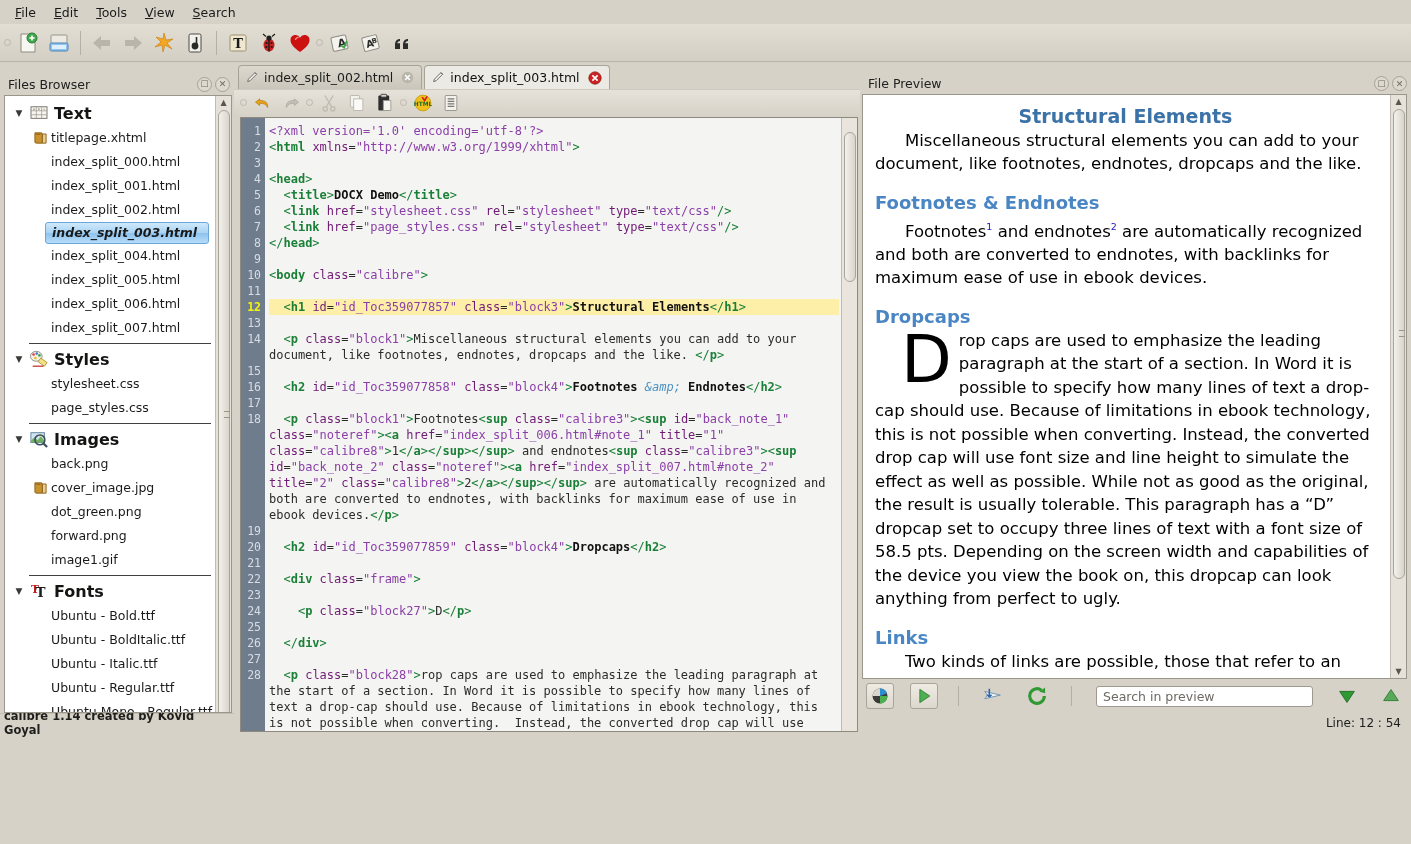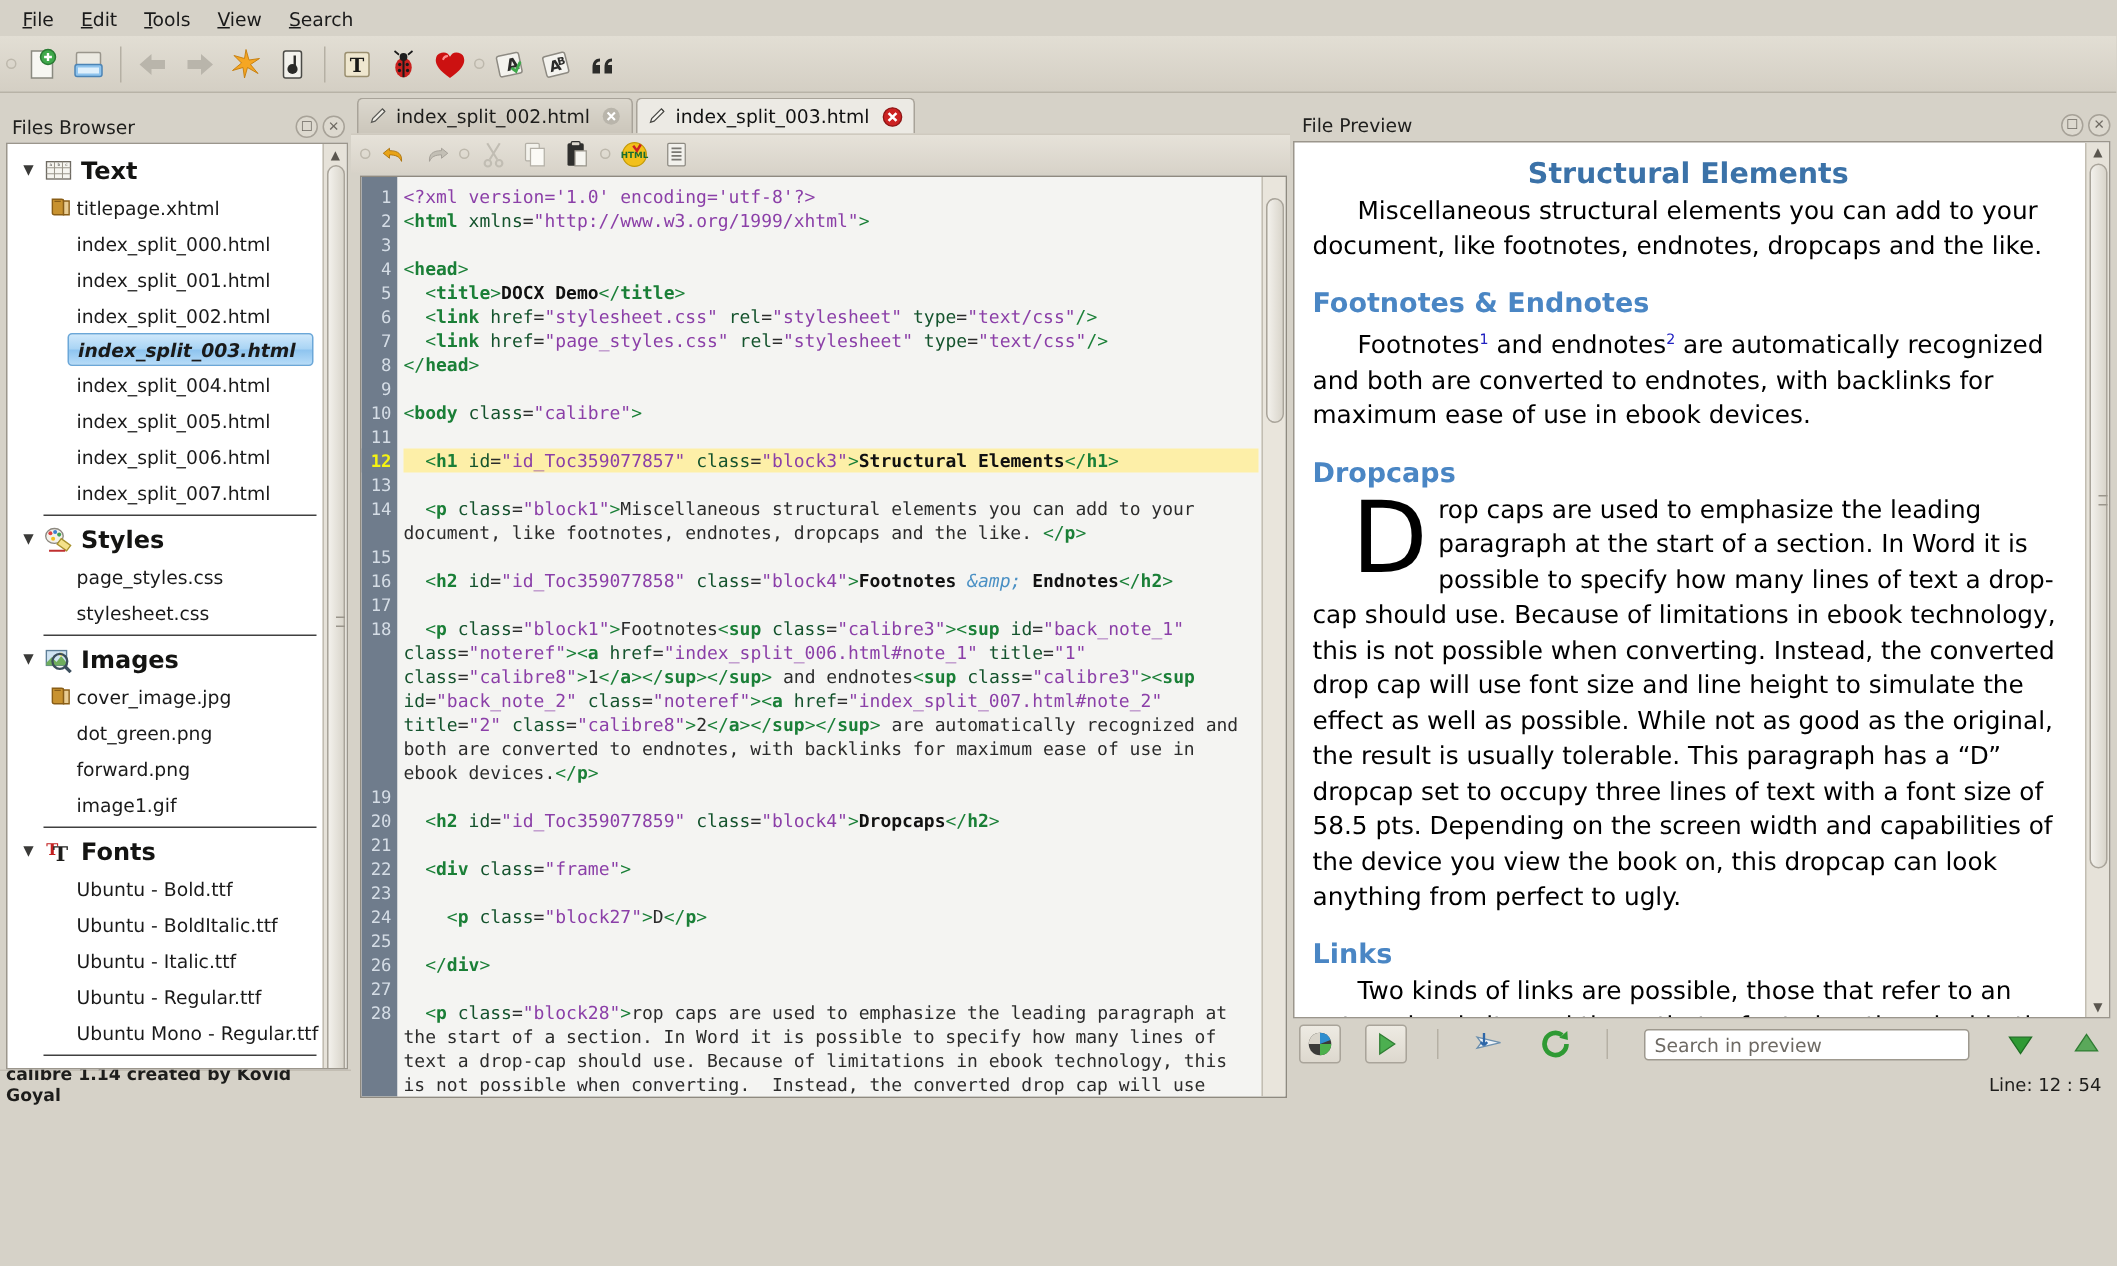--- a/index.html
+++ b/index.html
@@ -219,21 +219,21 @@
     padding: 5px 2px 0 4px;
     overflow:hidden;
     white-space: pre-wrap;
     word-break: break-word;
     color: #2b2b2b;
   }
   .code .line { min-height:16px; }
   .code .line.hl { background:#fdefa8; }
   .tag { color:#1a7f37; font-weight:bold; }
   .brk { color:#1a7f37; }
-  .attr { color:#14532d; }
+  .attr { color:#701a75; }
   .val  { color:#8b3fa8; }
   .txt  { color:#2b2b2b; }
   .btxt { color:#111; font-weight:bold; }
   .ent  { color:#4a90c4; font-style:italic; }
   .pi   { color:#8b3fa8; }
 
   .editvscroll {
     width: 16px; background:#e9e5dc; border-left:1px solid #c2bdb2;
     position:relative; flex:0 0 auto;
   }
@@ -481,38 +481,41 @@
                   <circle cx="8.5" cy="4" r="1.5" fill="#3f7fd0"></circle>
                   <circle cx="11.5" cy="6" r="1.5" fill="#3fa050"></circle>
                   <circle cx="7" cy="9" r="1.5" fill="#f0c020"></circle>
                   <path d="M13 9 l7 5-3 4-7-5z" fill="#f4e18a" stroke="#a8922e"></path>
                   <path d="M4 18h12" stroke="#c03030" stroke-width="1.4"></path>
                 </svg>
               </span>
               <span class="clabel">Styles</span>
             </div>
             <div class="frow">
+              <span>stylesheet.css</span>
+            </div>
+            <div class="frow">
               <span>page_styles.css</span>
-            </div>
-            <div class="frow">
-              <span>stylesheet.css</span>
             </div>
             <div class="sep"></div>
             <div class="catrow">
               <span class="arrow">▼</span>
               <span class="cicon">
                 <svg width="20" height="18" viewBox="0 0 22 20">
                   <rect x="2" y="3" width="15" height="11" fill="#cfe3f2" stroke="#5e7f98"></rect>
                   <path d="M2 12l4-4 3.5 3.5L13 7l4 5v2H2z" fill="#6fae5e"></path>
                   <circle cx="13" cy="6" r="1.6" fill="#f6e27a"></circle>
                   <circle cx="12" cy="11" r="5.5" fill="none" stroke="#3b4e5c" stroke-width="1.7"></circle>
                   <path d="M16 15l4 4" stroke="#3b4e5c" stroke-width="2.4"></path>
                 </svg>
               </span>
               <span class="clabel">Images</span>
+            </div>
+            <div class="frow">
+              <span>back.png</span>
             </div>
             <div class="frow withicon">
               <span class="ficon">
                 <svg width="15" height="14" viewBox="0 0 16 15">
                   <path d="M2 2h6.5c1 0 1.5.5 1.5 1.2V13H3.5C2.6 13 2 12.5 2 11.8z" fill="#c8922f" stroke="#8a5e16"></path>
                   <path d="M10 3.2h4V13h-4z" fill="#e8cc92" stroke="#8a5e16"></path>
                   <path d="M3.5 3.5h4.5" stroke="#8a5e16"></path>
                 </svg>
               </span>
               <span>cover_image.jpg</span>

